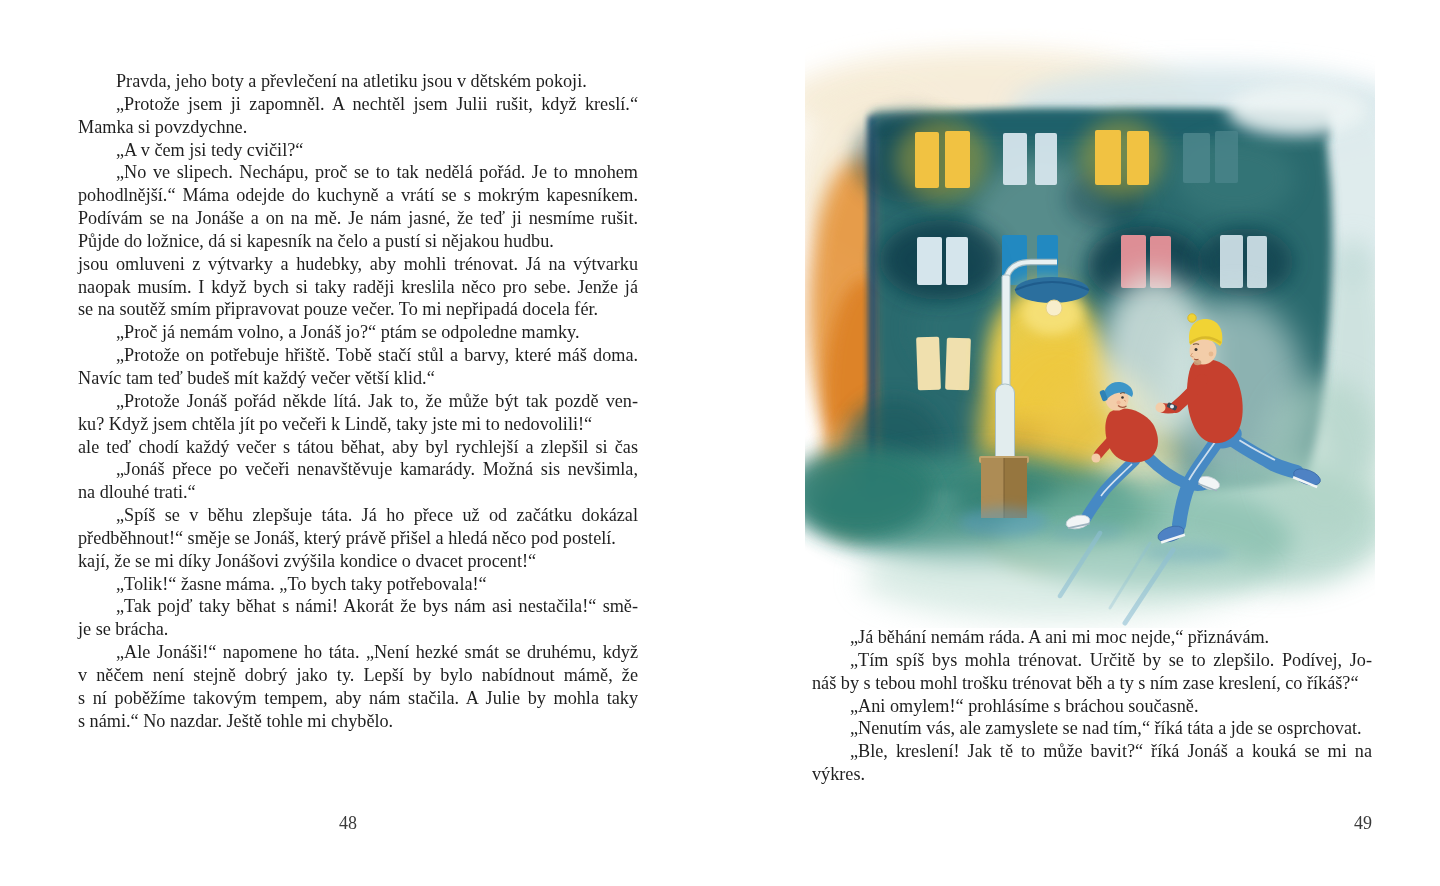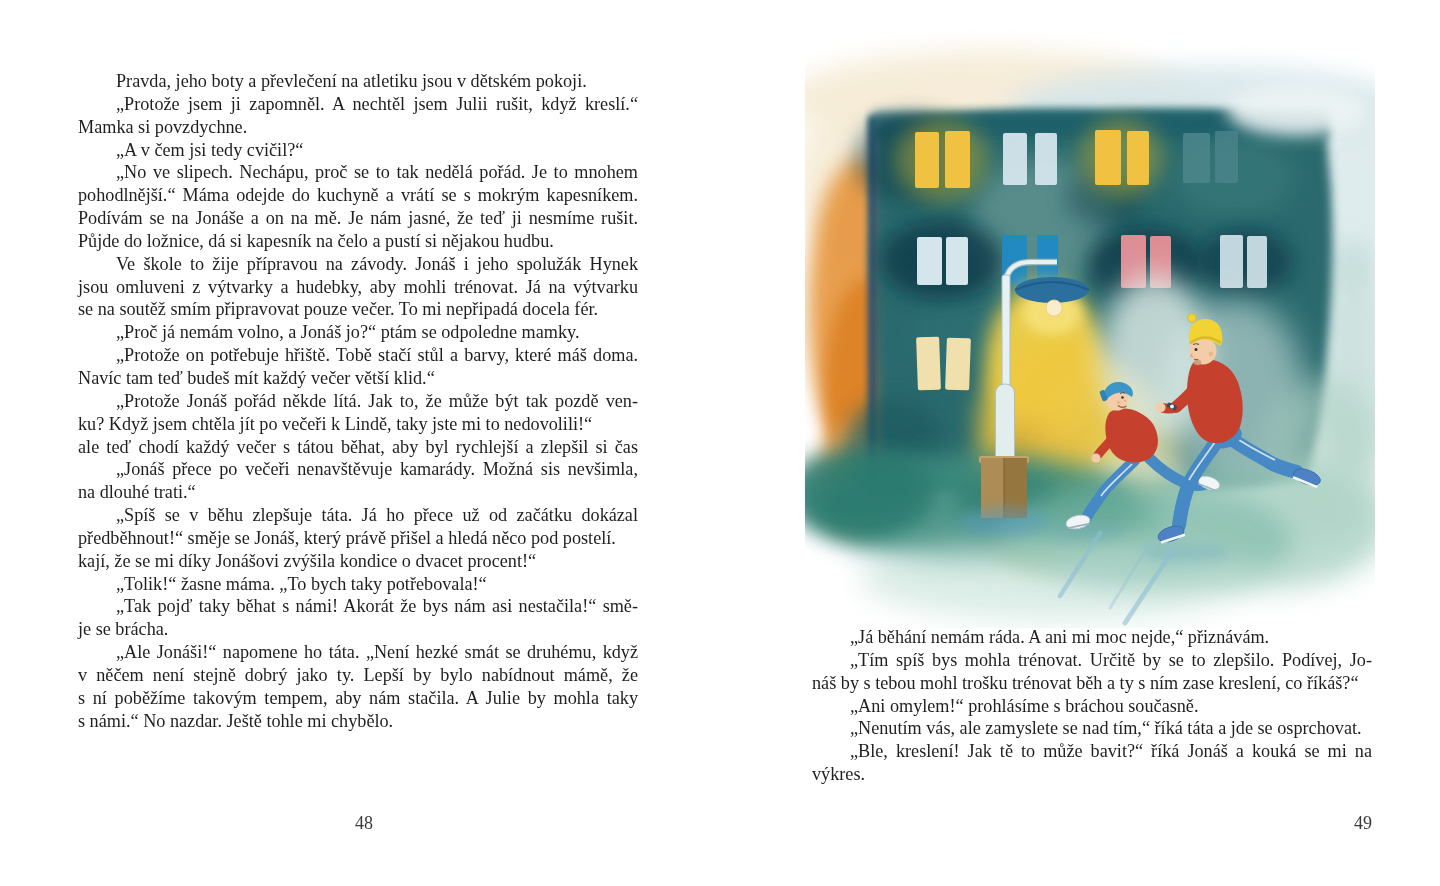--- a/index.html
+++ b/index.html
@@ -28,41 +28,41 @@
   .line.last { text-align: left; text-align-last: left; }
   .line.indent { text-indent: 38px; }
   .page-number {
     position: absolute;
     top: 813px;
     width: 560px;
     text-align: center;
     font-size: 18px;
     color: var(--page-number, #3a3a3a);
   }
-  #pn-left  { left: 84px; }
+  #pn-left  { left: 68px; }
   #pn-right { left: 812px; text-align: right; }
   #illo { position: absolute; left: 805px; top: 28px; }
 </style>
 </head>
 <body>
 
 <div class="spread">
 
   <div>
     <div id="left-text" class="page-text">
         <div class="line indent last">Pravda, jeho boty a převlečení na atletiku jsou v dětském pokoji.</div>
         <div class="line indent">„Protože jsem ji zapomněl. A nechtěl jsem Julii rušit, když kreslí.“</div>
         <div class="line last">Mamka si povzdychne.</div>
         <div class="line indent last">„A v čem jsi tedy cvičil?“</div>
         <div class="line indent">„No ve slipech. Nechápu, proč se to tak nedělá pořád. Je to mnohem</div>
         <div class="line">pohodlnější.“ Máma odejde do kuchyně a vrátí se s mokrým kapesníkem.</div>
         <div class="line">Podívám se na Jonáše a on na mě. Je nám jasné, že teď ji nesmíme rušit.</div>
         <div class="line last">Půjde do ložnice, dá si kapesník na čelo a pustí si nějakou hudbu.</div>
-        <div class="line indent">Ve škole to žije přípravou na závody. Jonáš i jeho spolužák Hynek</div>
         <div class="line">jsou omluveni z výtvarky a hudebky, aby mohli trénovat. Já na výtvarku</div>
+        <div class="line">naopak musím. I když bych si taky raději kreslila něco pro sebe. Jenže já</div>
         <div class="line last">se na soutěž smím připravovat pouze večer. To mi nepřipadá docela fér.</div>
         <div class="line indent last">„Proč já nemám volno, a Jonáš jo?“ ptám se odpoledne mamky.</div>
         <div class="line indent">„Protože on potřebuje hřiště. Tobě stačí stůl a barvy, které máš doma.</div>
         <div class="line last">Navíc tam teď budeš mít každý večer větší klid.“</div>
         <div class="line indent">„Protože Jonáš pořád někde lítá. Jak to, že může být tak pozdě ven-</div>
         <div class="line last">ku? Když jsem chtěla jít po večeři k Lindě, taky jste mi to nedovolili!“</div>
         <div class="line">ale teď chodí každý večer s tátou běhat, aby byl rychlejší a zlepšil si čas</div>
         <div class="line indent">„Jonáš přece po večeři nenavštěvuje kamarády. Možná sis nevšimla,</div>
         <div class="line last">na dlouhé trati.“</div>
         <div class="line indent">„Spíš se v běhu zlepšuje táta. Já ho přece už od začátku dokázal</div>

